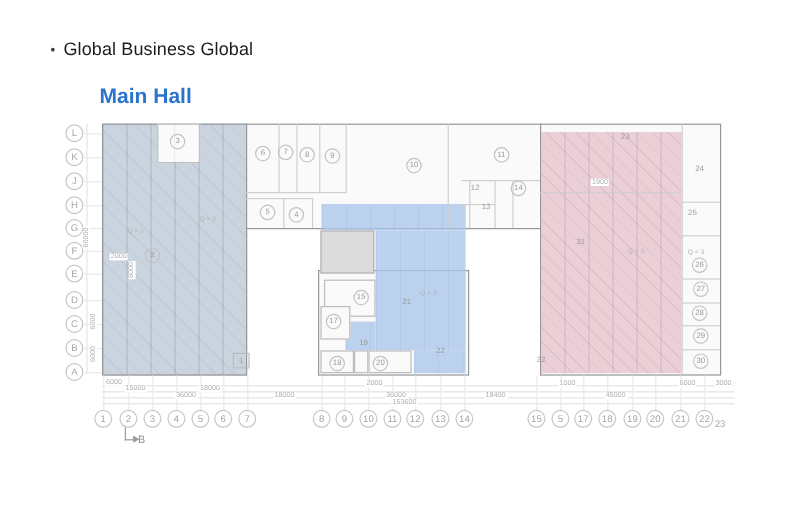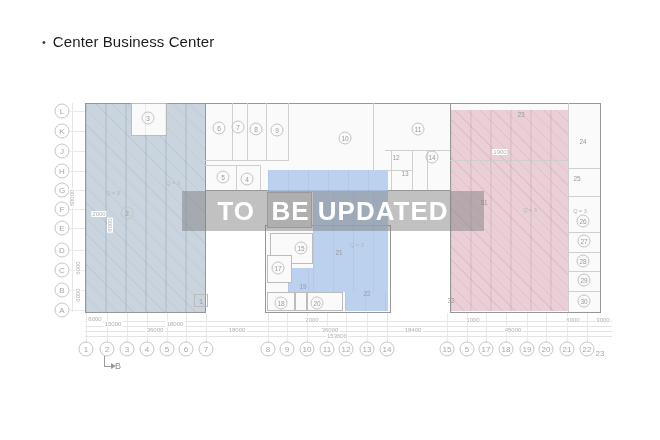--- a/index.html
+++ b/index.html
@@ -49,22 +49,23 @@
       border-left:5px solid #9a9a9a;border-top:3.5px solid transparent;border-bottom:3.5px solid transparent;}
   .bmark-l{position:absolute;left:115px;top:361px;font-size:9px;color:#8f8f8f;}
 </style>
 </head>
 <body>
 
 <div class="frame">
 
   <div class="title-row">
     <span class="bullet">•</span>
-    <span class="title">Center Business Center</span>
+    <span class="title">Global Business Global</span>
   </div>
+  <div class="subtitle">Main Hall</div>
 
   <div>
 
     <div class="block zone-left" style="left:85px;top:103px;width:121px;height:210px;"></div>
     <div class="block" style="left:205px;top:103px;width:246px;height:88px;"></div>
     <div class="block" style="left:265px;top:225px;width:126px;height:88px;"></div>
     <div class="block" style="left:450px;top:103px;width:151px;height:210px;"></div>
 
     <div class="zone-pink" style="left:451px;top:110px;width:117px;height:201px;"></div>
 
@@ -246,17 +247,14 @@
         <span class="dm" style="left:337px;top:336px">153600</span>
         <span class="dm" style="left:99px;top:214px">2000</span>
         <span class="dm" style="left:500px;top:152px">1900</span>
         <span class="dm" style="left:72px;top:198px;transform:translate(-50%,-50%) rotate(-90deg)">60000</span>
         <span class="dm" style="left:78px;top:268px;transform:translate(-50%,-50%) rotate(-90deg)">6000</span>
         <span class="dm" style="left:78px;top:295px;transform:translate(-50%,-50%) rotate(-90deg)">6000</span>
         <span class="dm" style="left:110px;top:225px;transform:translate(-50%,-50%) rotate(-90deg)">8000</span>
       </div>
   </div>
 
-  <div class="wm-band">
-    <span class="wm-text">TO  BE UPDATED</span>
-  </div>
 
 </div>
 
 </body></html>

